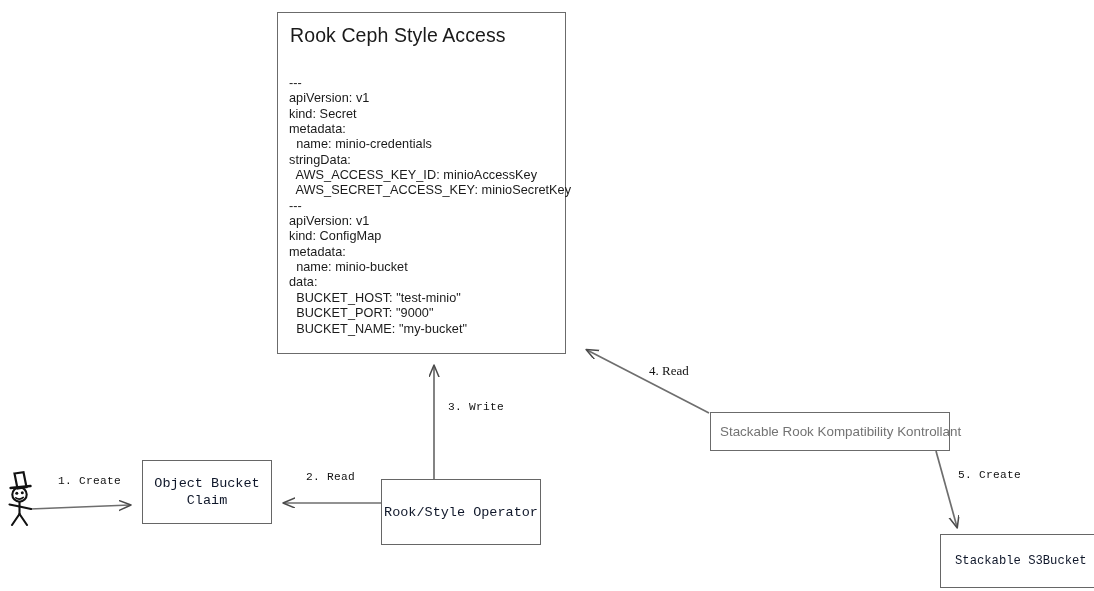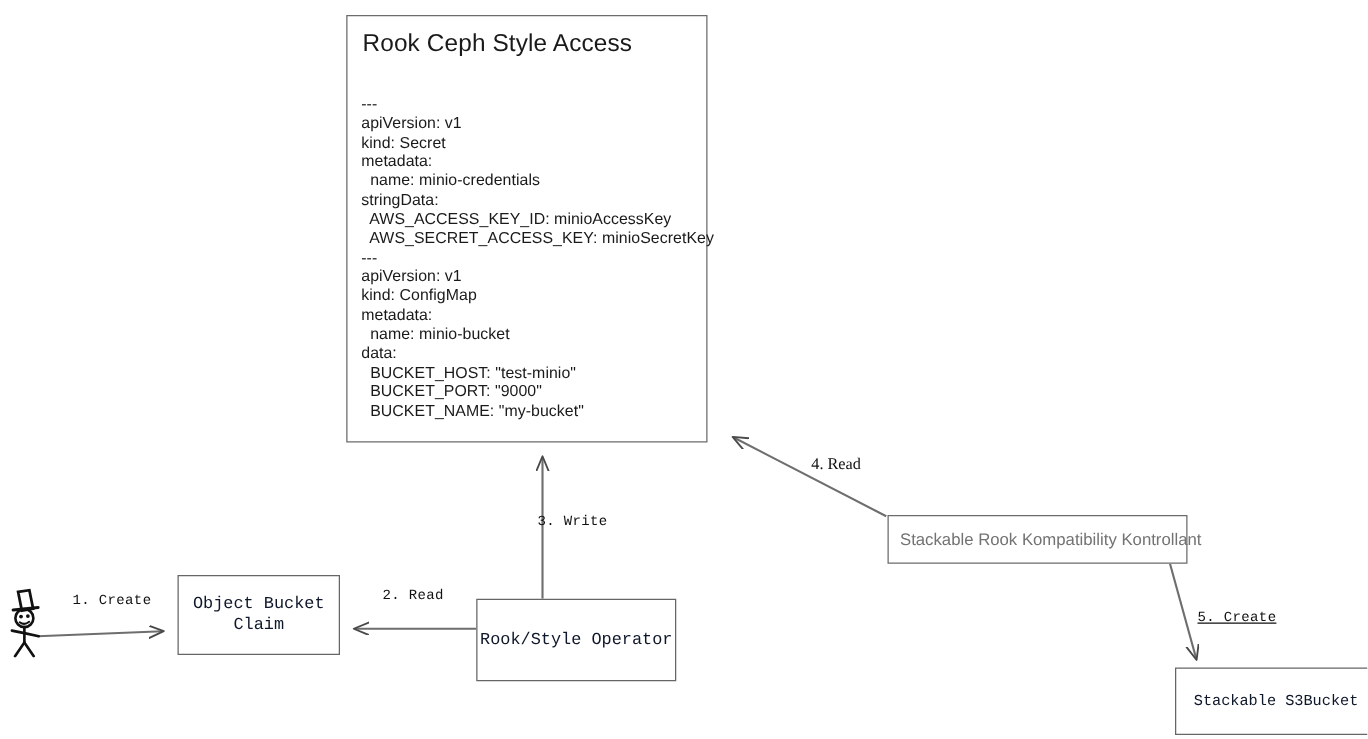--- a/index.html
+++ b/index.html
@@ -110,23 +110,23 @@
     font-family: "Liberation Mono", "DejaVu Sans Mono", monospace;
     font-size: 11.2px;
     letter-spacing: 0.3px;
   }
   .lbl-sans {
     font-family: Liberation Serif, serif;
     font-size: 13px;
   }
   #lbl-create-1 { left: 58px;  top: 475px; }
   #lbl-read-2   { left: 306px; top: 471px; }
-  #lbl-write-3  { left: 430px; top: 401px; margin-top: 11px; }
+  #lbl-write-3  { left: 448px; top: 401px; }
   #lbl-read-4   { left: 649px; top: 363px; }
-  #lbl-create-5 { left: 958px; top: 489px; text-decoration: underline; }
+  #lbl-create-5 { left: 958px; top: 469px; }
 
   #edges {
     position: absolute;
     left: 0;
     top: 0;
     width: 1094px;
     height: 591px;
     pointer-events: none;
   }
   #actor {

